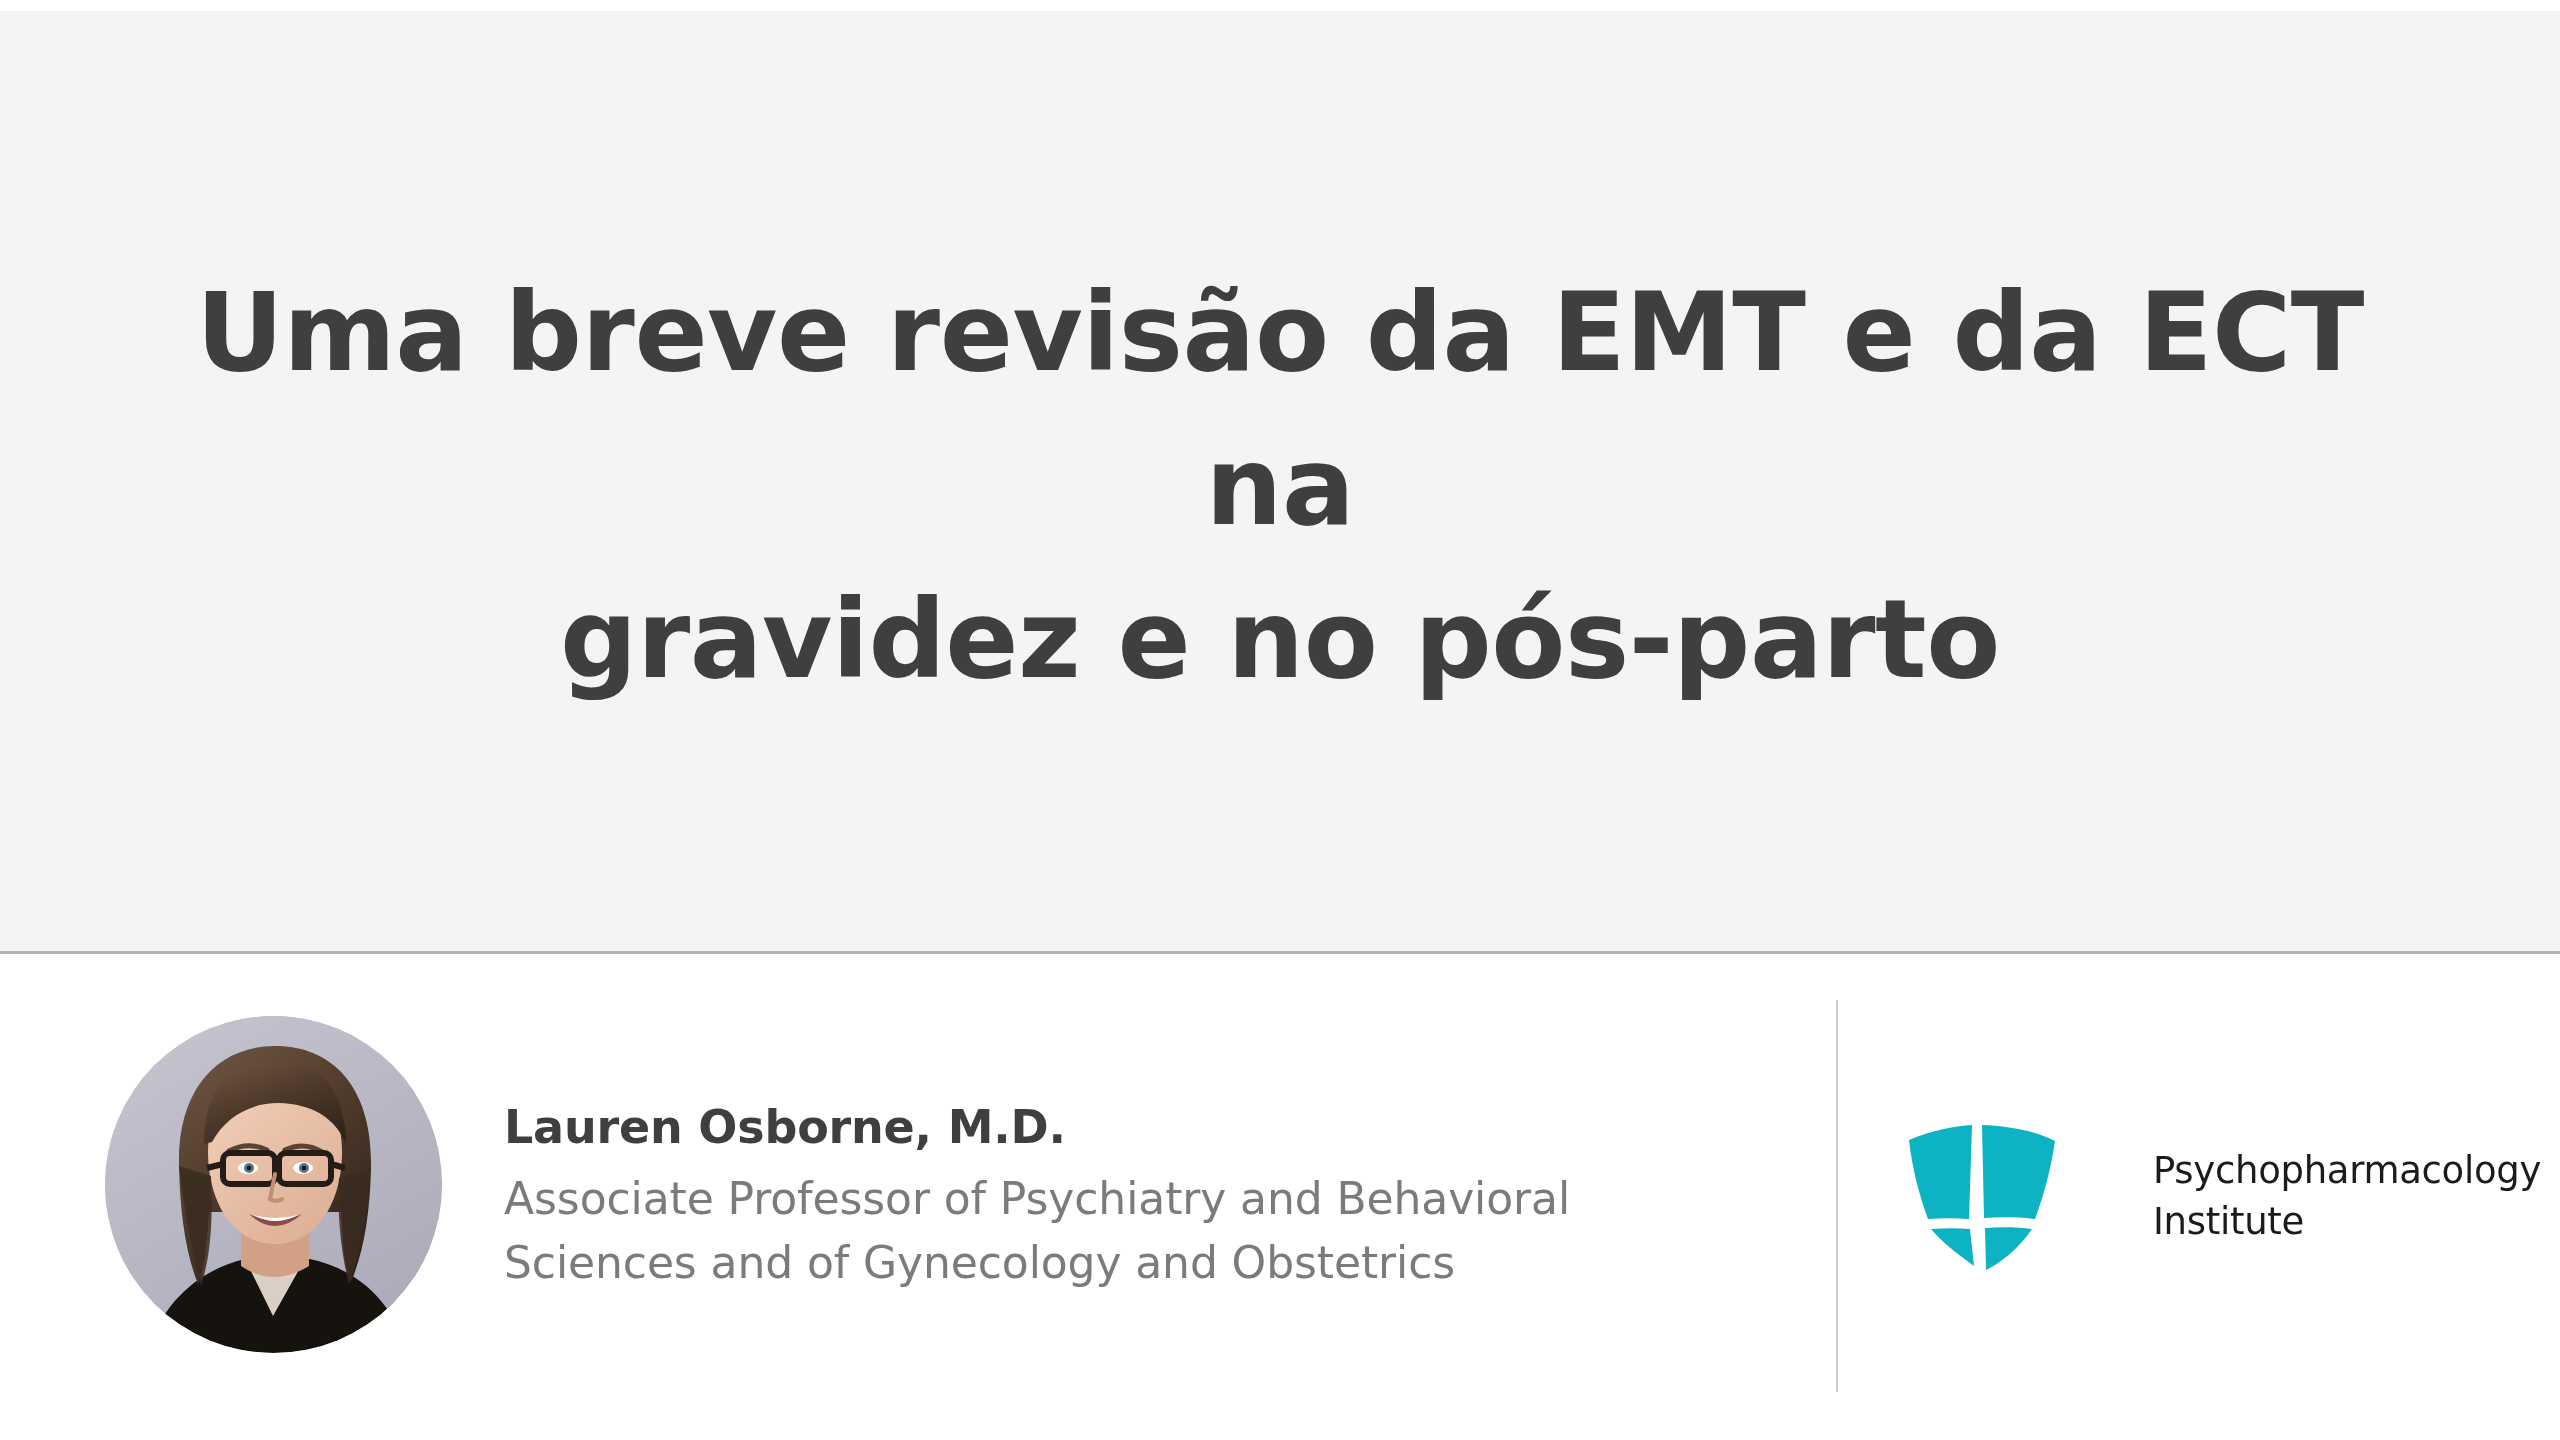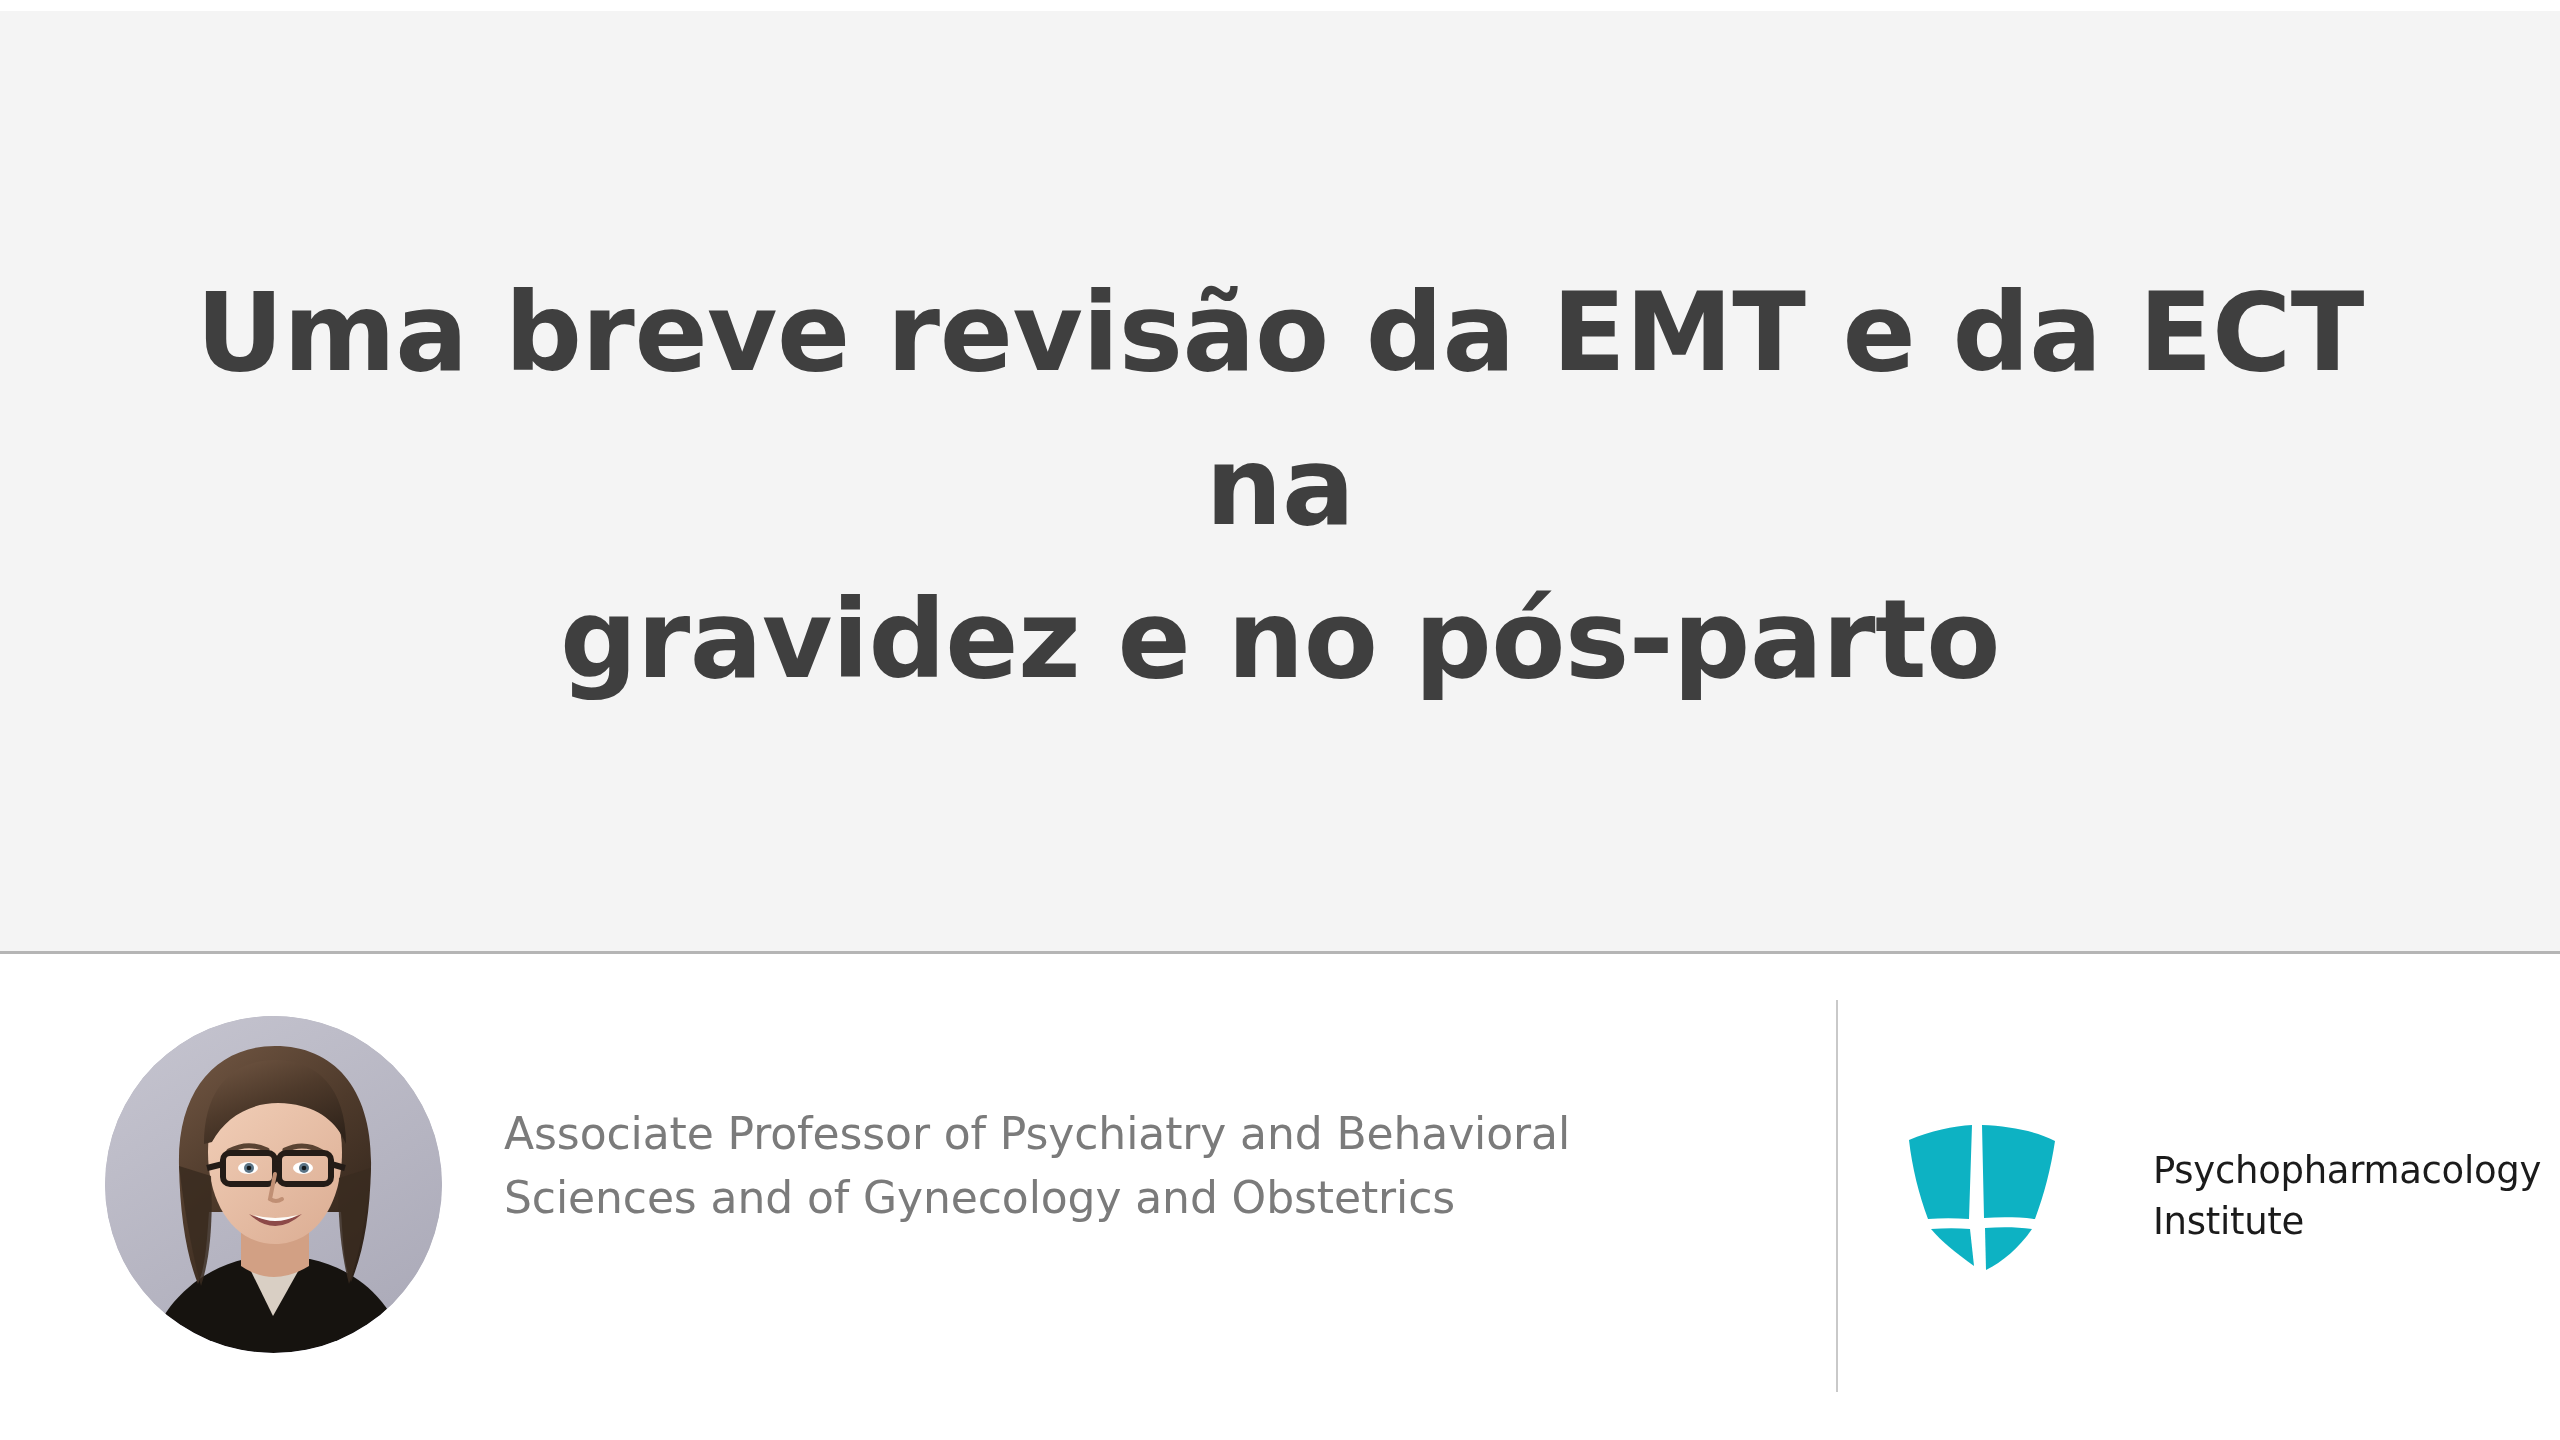--- a/index.html
+++ b/index.html
@@ -231,20 +231,21 @@
 
             <path d="M170 158 L 165 183 q 6 4 12 0" stroke="#c08f74" stroke-width="4" fill="none" stroke-linecap="round"></path>
 
             <path d="M144 198 Q 170 222 197 198 Q 170 210 144 198 Z" fill="#8d4a48"></path>
             <path d="M148 199 Q 170 211 193 199 Q 170 205 148 199 Z" fill="#fdfbf8"></path>
           </g>
         </svg>
       </div>
 
       <div class="speaker-text">
+        <p class="speaker-name">Lauren Osborne, M.D.</p>
         <p class="speaker-role">Associate Professor of Psychiatry and Behavioral
 Sciences and of Gynecology and Obstetrics</p>
       </div>
     </div>
 
     <div class="brand-divider"></div>
 
     <div class="brand">
       <div class="brand-mark">
         <svg viewBox="0 0 152 148" xmlns="http://www.w3.org/2000/svg" aria-hidden="true">

